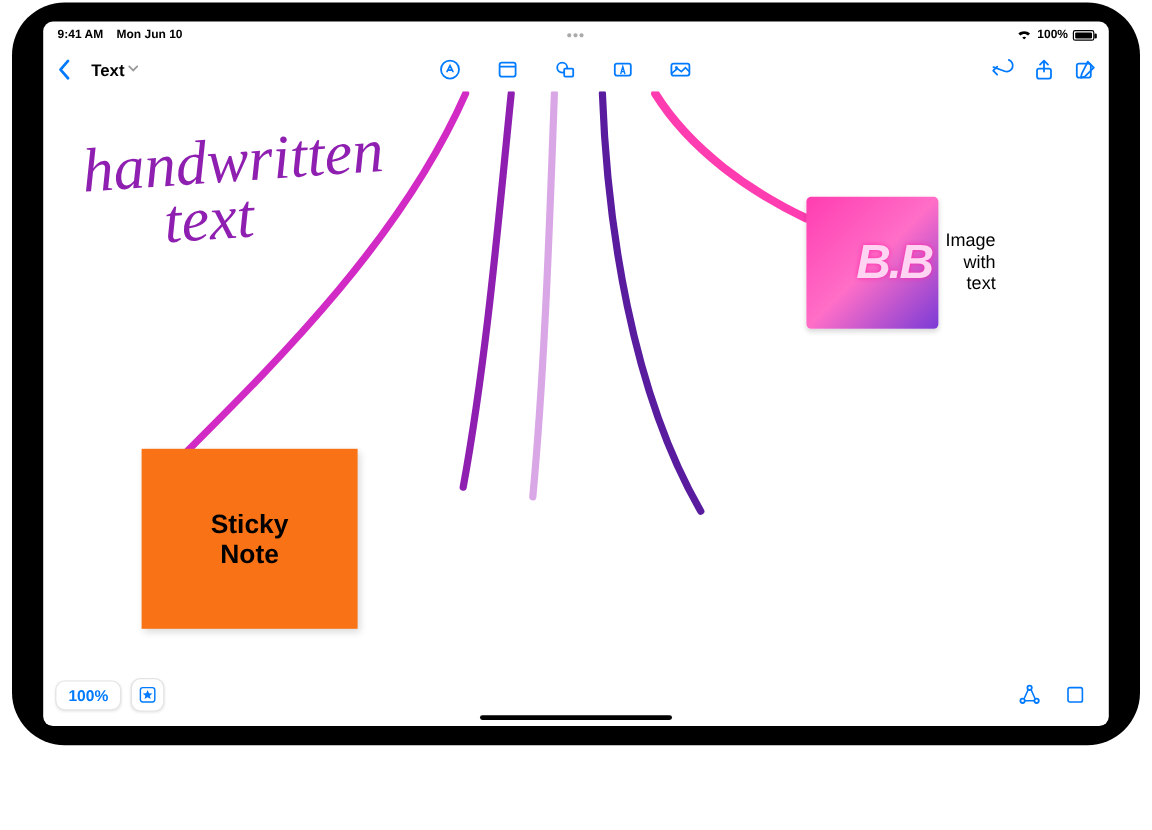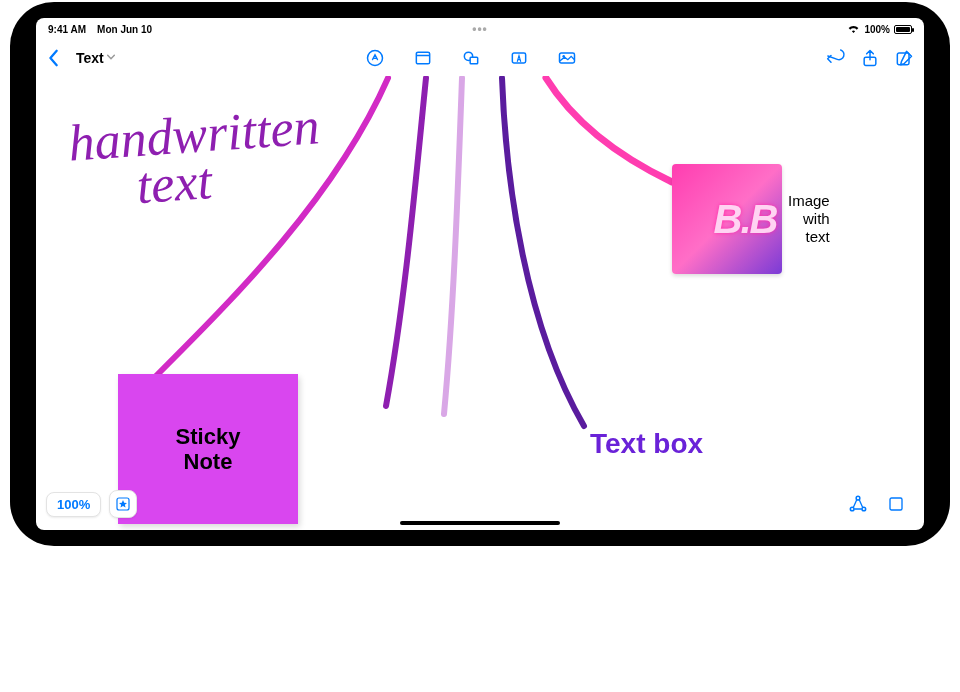--- a/index.html
+++ b/index.html
@@ -10,21 +10,21 @@
     background: #fff;
     font-family: -apple-system, "Helvetica Neue", Arial, sans-serif;
     position: relative;
     overflow: hidden;
   }
 
   
   .ipad {
     position: absolute;
     left: 10px; top: 2px;
-    width: 940px; height: 544px;
+    width: 940px; height: 619px;
     background: #000;
     border-radius: 44px;
     padding: 16px 26px 16px 26px;
   }
   .screen {
     position: relative;
     width: 100%; height: 100%;
     background: #fff;
     border-radius: 8px;
     overflow: hidden;
@@ -158,21 +158,21 @@
     color: #8e1fb0;
     transform: rotate(-4deg);
     white-space: pre;
   }
 
   
   .sticky {
     position: absolute;
     left: 82px; top: 298px;
     width: 180px; height: 150px;
-    background: #d946ef;
+    background: #f97316;
     box-shadow: 2px 3px 6px rgba(0,0,0,0.15);
     display: flex;
     align-items: center;
     justify-content: center;
     font-size: 22px;
     font-weight: 600;
     text-align: center;
     padding: 10px;
     line-height: 1.15;
   }
@@ -409,21 +409,20 @@
 
       <div class="handwritten">handwritten
      text</div>
 
       <div class="sticky">
         <span style="white-space:pre;">Sticky
 Note</span>
       </div>
 
 
-      <div class="textbox">Text box</div>
 
       <div class="image-card">
         <span>B.B</span>
       </div>
       <div class="image-label">Image
 with
 text</div>
 
       <div class="bottom-left">
         <div class="zoom-pill">

